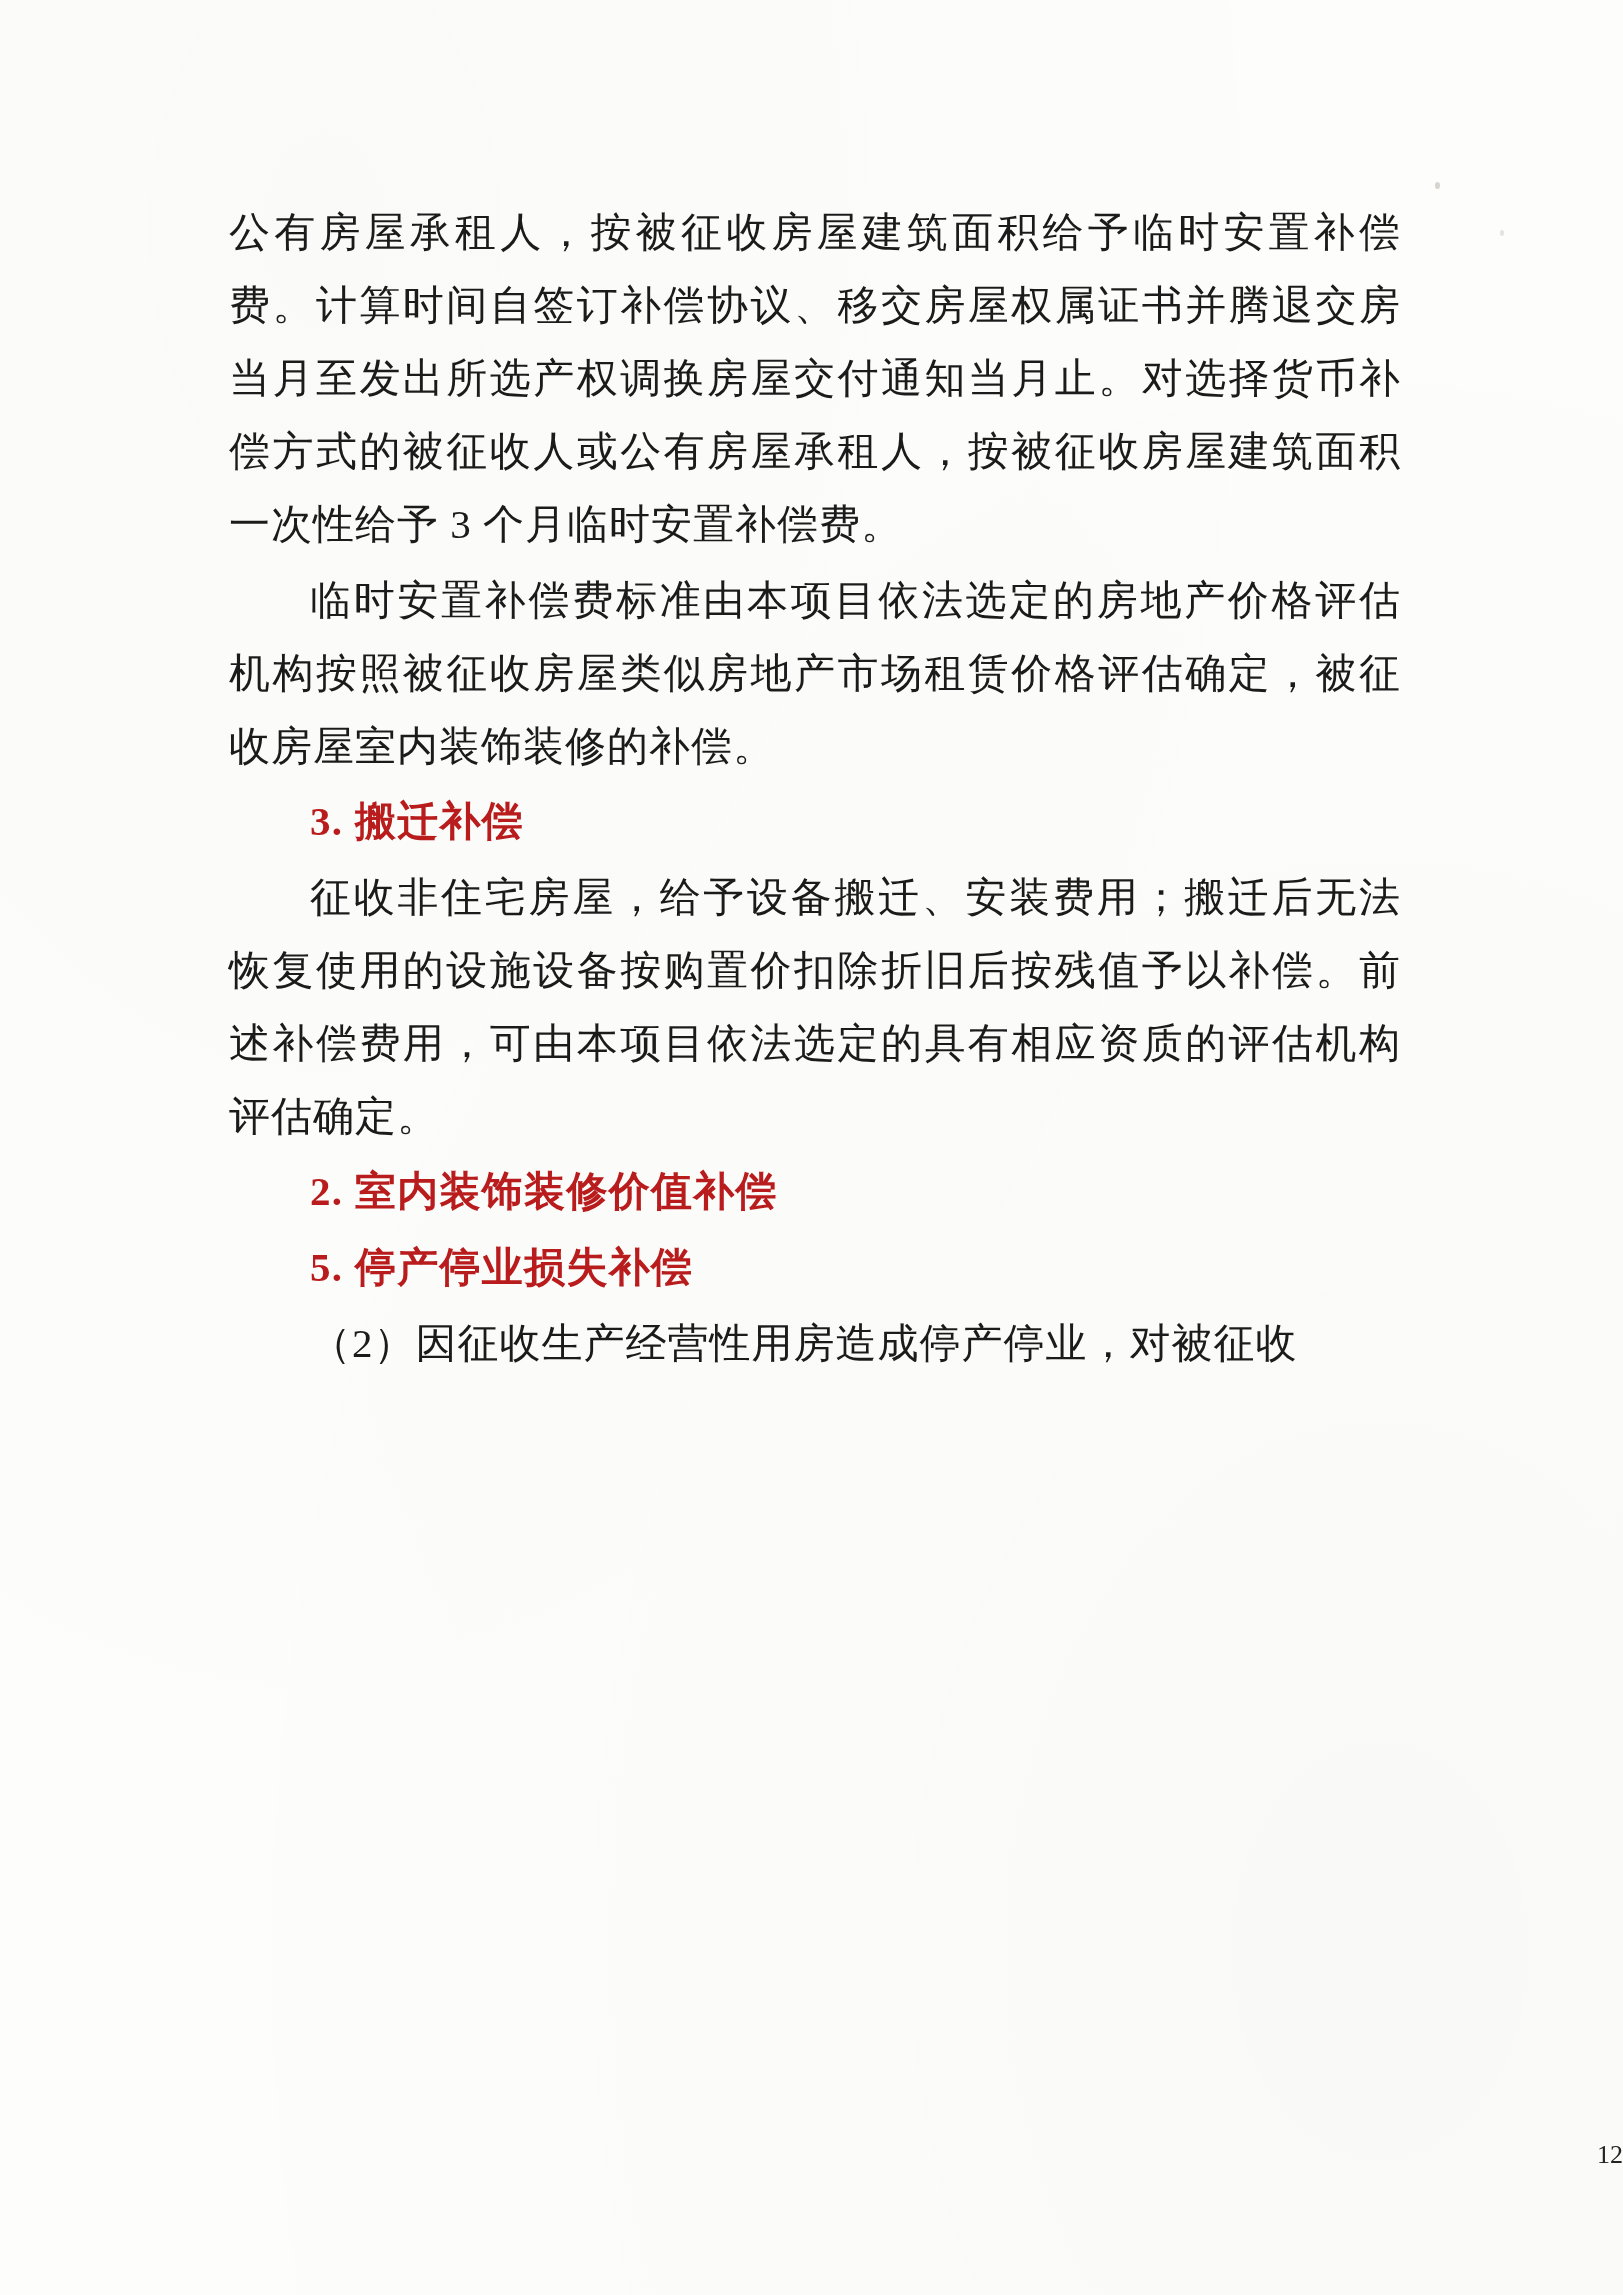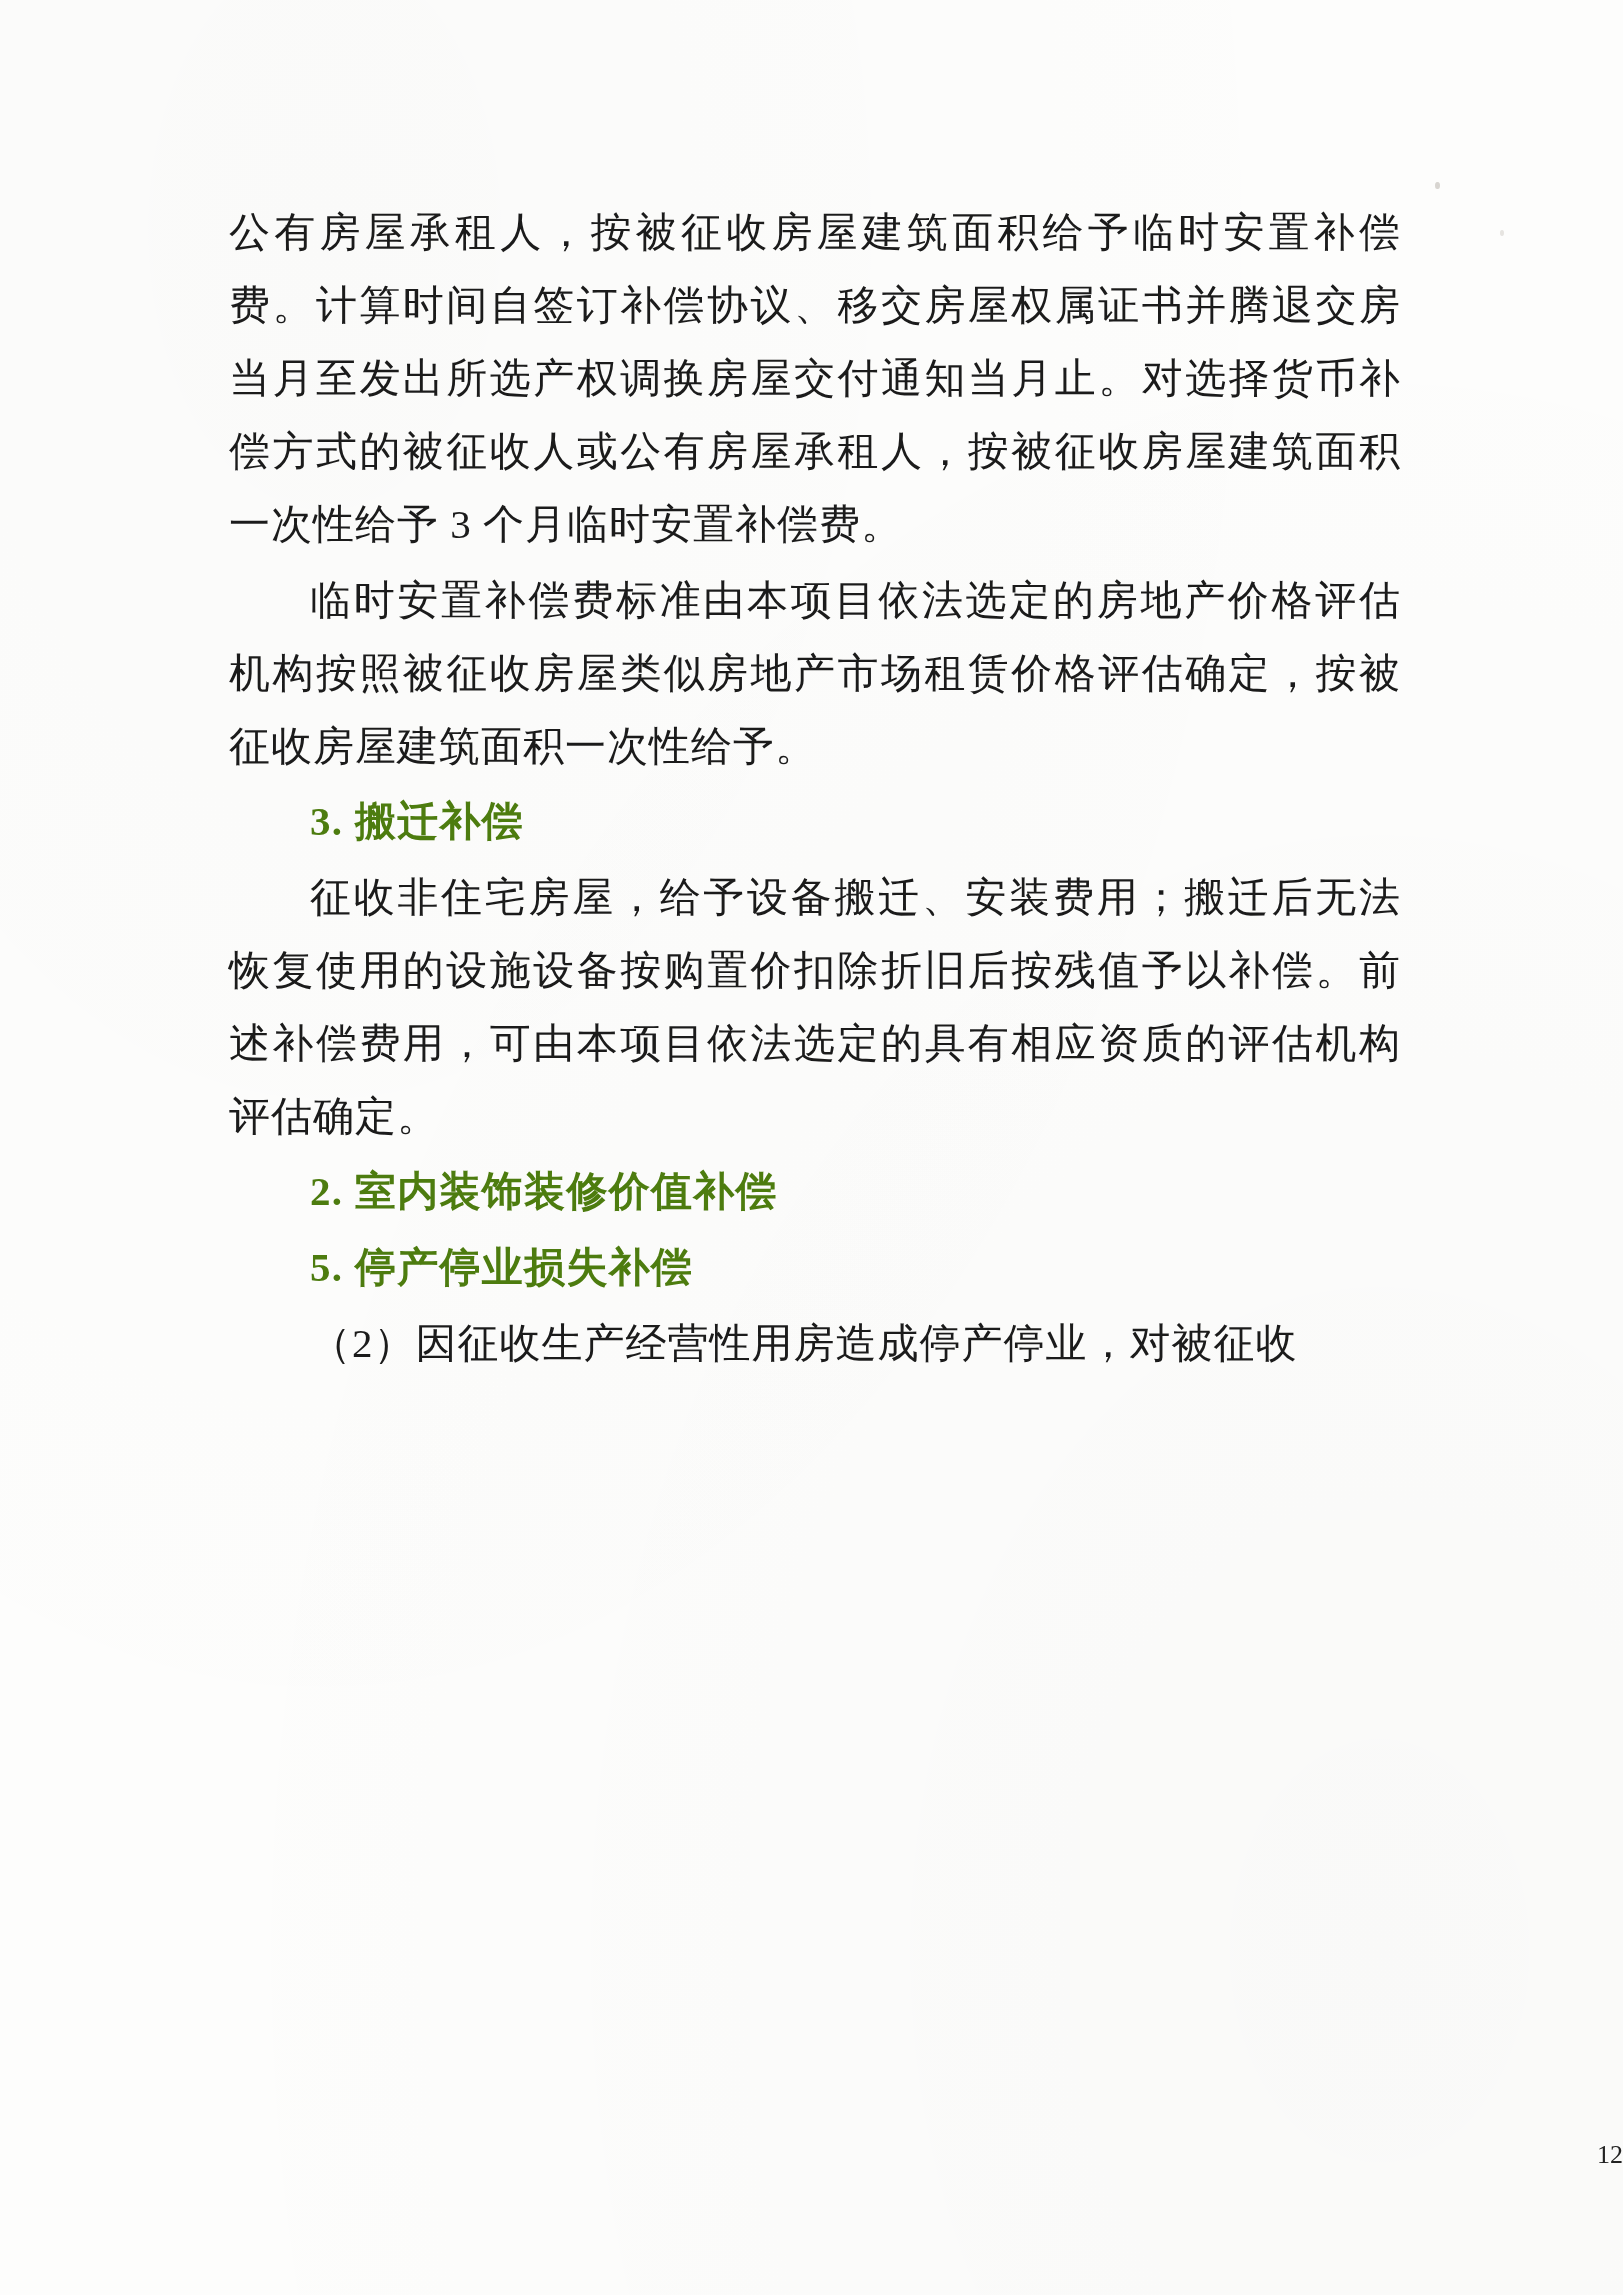--- a/index.html
+++ b/index.html
@@ -42,21 +42,21 @@
     letter-spacing: 1px;
   }
   .indent {
     text-indent: 81px;
   }
   .heading {
     font-family: "Liberation Serif", "DejaVu Serif", serif;
     font-size: 41px;
     line-height: 73px;
     font-weight: bold;
-    color: #4d7c0f;
+    color: #b91c1c;
     text-indent: 81px;
     margin: 0 0 2.6px 0;
     letter-spacing: 1.3px;
   }
   .page-number {
     position: absolute;
     left: 0;
     right: 0;
     top: 2140px;
     text-align: right;
@@ -78,21 +78,21 @@
 
 <div class="page">
 
   <span class="speck speck-a"></span>
   <span class="speck speck-b"></span>
 
   <div class="content">
 
     <p class="para">公有房屋承租人，按被征收房屋建筑面积给予临时安置补偿费。计算时间自签订补偿协议、移交房屋权属证书并腾退交房当月至发出所选产权调换房屋交付通知当月止。对选择货币补偿方式的被征收人或公有房屋承租人，按被征收房屋建筑面积一次性给予 3 个月临时安置补偿费。</p>
 
-    <p class="para indent">临时安置补偿费标准由本项目依法选定的房地产价格评估机构按照被征收房屋类似房地产市场租赁价格评估确定，按被征收房屋建筑面积一次性给予。</p>
+    <p class="para indent">临时安置补偿费标准由本项目依法选定的房地产价格评估机构按照被征收房屋类似房地产市场租赁价格评估确定，被征收房屋室内装饰装修的补偿。</p>
 
     <p class="heading">3. 搬迁补偿</p>
 
 
     <p class="para indent">征收非住宅房屋，给予设备搬迁、安装费用；搬迁后无法恢复使用的设施设备按购置价扣除折旧后按残值予以补偿。前述补偿费用，可由本项目依法选定的具有相应资质的评估机构评估确定。</p>
 
     <p class="heading">2. 室内装饰装修价值补偿</p>
 
 
     <p class="heading">5. 停产停业损失补偿</p>

